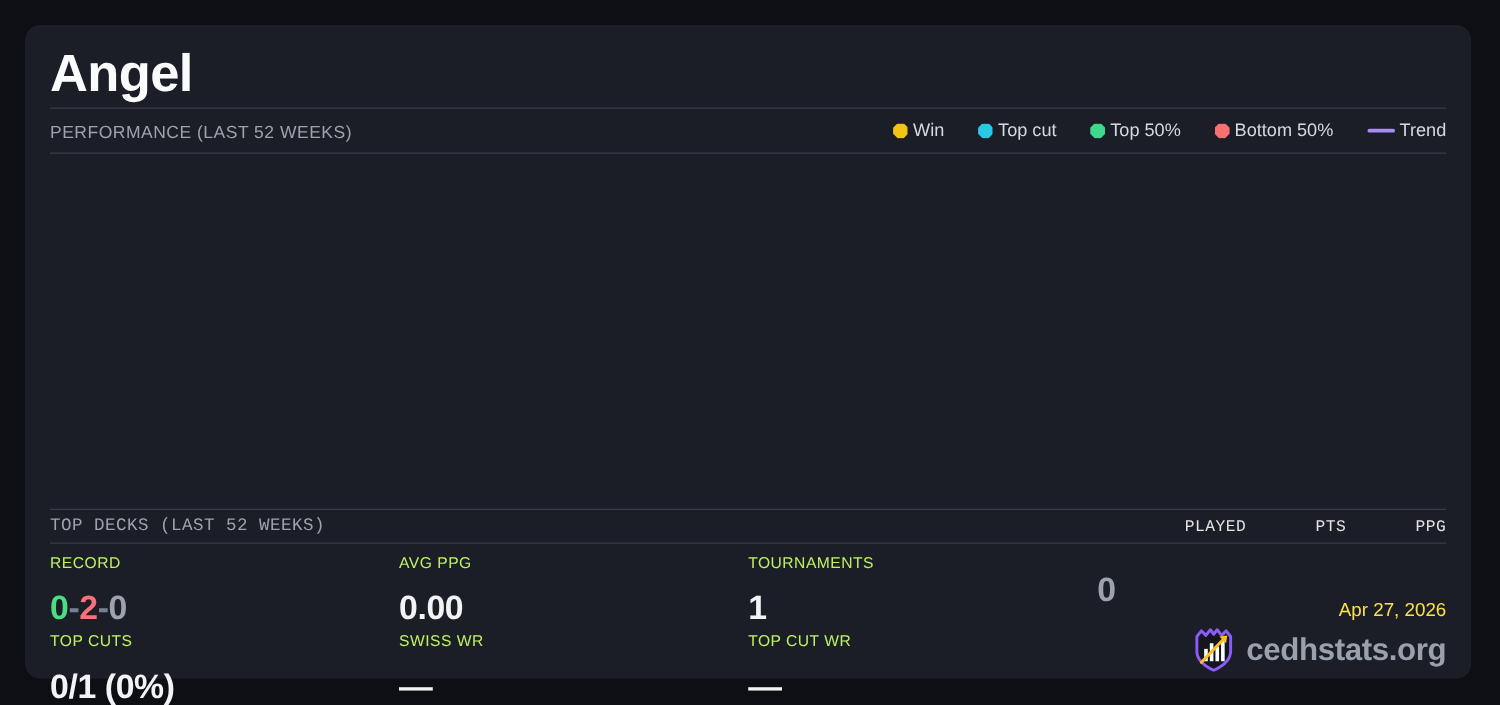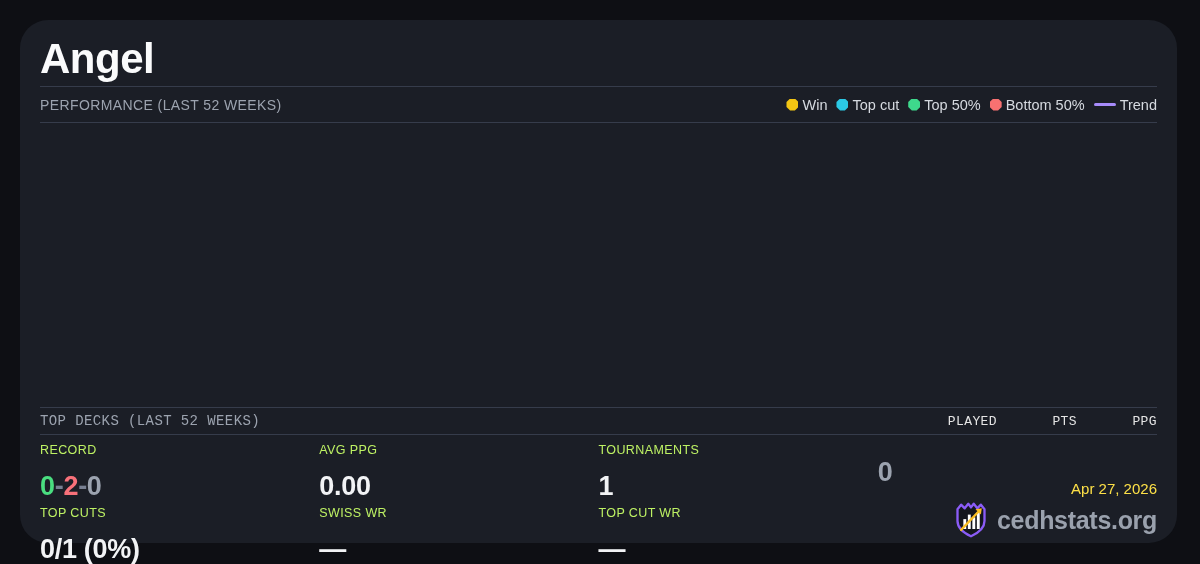--- a/index.html
+++ b/index.html
@@ -8,21 +8,21 @@
     background: #0e0f14;
     font-family: "Liberation Sans", sans-serif;
     position: relative;
     overflow: hidden;
   }
   .card {
     position: absolute;
     left: 20px; top: 20px;
     width: 1157px; height: 523px;
     background: #1b1e26;
-    border-radius: 28px;
+    border-radius: 12px;
     box-sizing: border-box;
     padding: 0 20px;
   }
   .title {
     margin-top: 16px;
     height: 50px;
     font-size: 42px;
     font-weight: 700;
     letter-spacing: -0.5px;
     color: #fafbfc;
@@ -34,21 +34,21 @@
     height: 35px;
     display: flex;
     align-items: center;
     justify-content: space-between;
   }
   .section-label {
     font-size: 14px;
     color: #9ca3af;
     letter-spacing: 0.4px;
   }
-  .legend { display: flex; align-items: center; gap: 9px; }
+  .legend { display: flex; align-items: center; gap: 27px; }
   .legend-item { display: flex; align-items: center; gap: 4px; }
   .legend-label { font-size: 14.5px; color: #d6dae0; }
   .dot {
     width: 12px; height: 12px;
     clip-path: polygon(30% 0,70% 0,100% 30%,100% 70%,70% 100%,30% 100%,0 70%,0 30%);
   }
   .dot-win { background: #f2c513; }
   .dot-topcut { background: #2bc8e4; }
   .dot-top50 { background: #3ed98c; }
   .dot-bottom50 { background: #f87171; }

